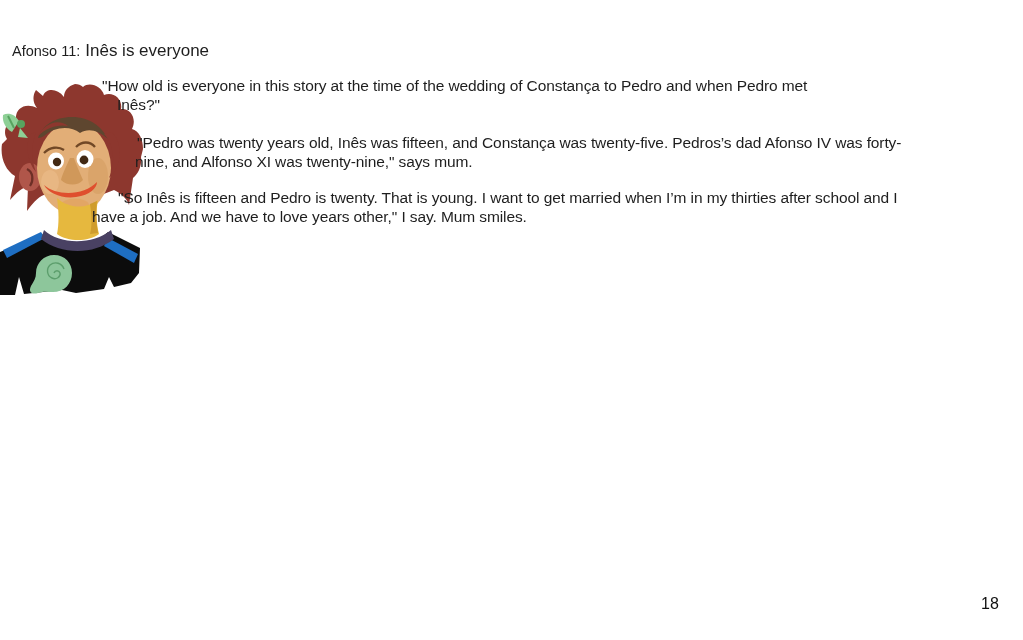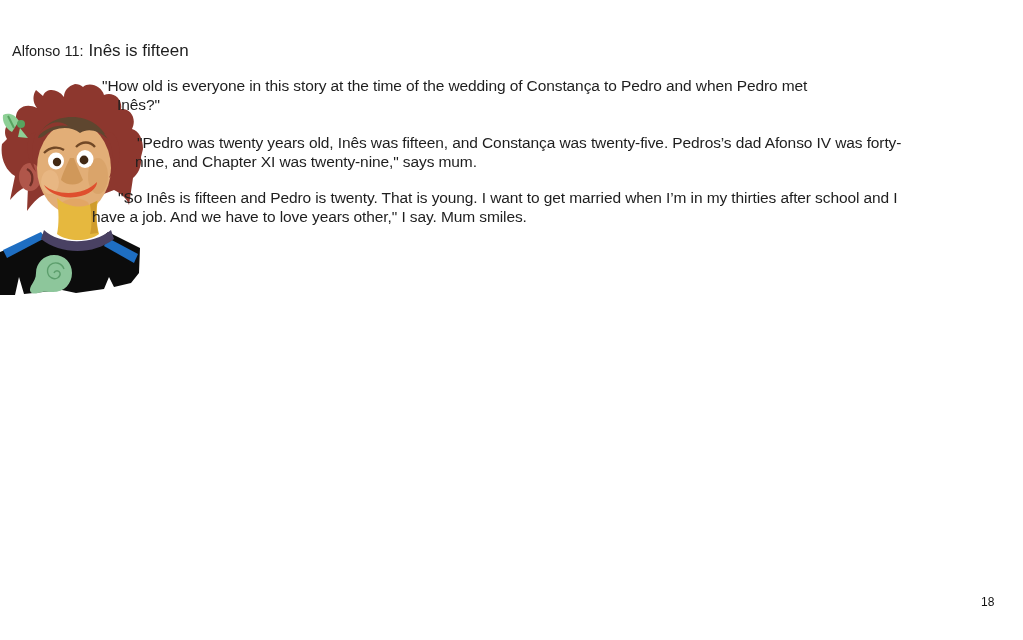--- a/index.html
+++ b/index.html
@@ -35,30 +35,30 @@
   #line-3-1 { left: 118px; top: 188px; }
   #line-3-2 { left: 92px;  top: 207px; }
 
   .illustration {
     position: absolute; left: 0; top: 84px;
     width: 145px; height: 212px;
   }
 
   .page-number {
     position: absolute; left: 981px; top: 595px;
-    font-size: 12px; color: #111;
+    font-size: 16px; color: #111;
   }
 </style>
 </head>
 <body>
 
 <div class="page">
 
   <div class="title-row">
-    <span class="chapter-label">Alfonso 11:</span><span class="chapter-title">Inês is fifteen</span>
+    <span class="chapter-label">Afonso 11:</span><span class="chapter-title">Inês is everyone</span>
   </div>
 
   <svg class="illustration" viewBox="0 0 145 212" xmlns="http://www.w3.org/2000/svg" aria-hidden="true">
 
     <g>
       <path d="M75 0 C 68 2 64 7 64 13 C 57 4 46 4 43 12 L 36 6 C 32 12 33 19 37 24
            C 26 18 15 24 16 35 C 7 37 2 47 7 55 L 2 60 C 0 73 5 86 15 92
            L 10 116 C 17 108 22 104 28 102 L 27 127 C 34 117 40 112 46 110
            L 60 113 L 96 113 L 114 106 C 122 110 127 115 129 121 L 133 94
            C 139 89 142 81 141 73 L 143 65 C 143 55 139 47 132 45
@@ -141,21 +141,21 @@
     </g>
   </svg>
 
   <div>
     <span id="line-1-1" class="story-line">"How old is everyone in this story at the time of the wedding of Constança to Pedro and when Pedro met</span>
     <span id="line-1-2" class="story-line">Inês?"</span>
   </div>
 
   <div>
     <span id="line-2-1" class="story-line">"Pedro was twenty years old, Inês was fifteen, and Constança was twenty-five. Pedros’s dad Afonso IV was forty-</span>
-    <span id="line-2-2" class="story-line">nine, and Chapter XI was twenty-nine," says mum.</span>
+    <span id="line-2-2" class="story-line">nine, and Alfonso XI was twenty-nine," says mum.</span>
   </div>
 
   <div>
     <span id="line-3-1" class="story-line">"So Inês is fifteen and Pedro is twenty. That is young. I want to get married when I’m in my thirties after school and I</span>
     <span id="line-3-2" class="story-line">have a job. And we have to love years other," I say. Mum smiles.</span>
   </div>
 
   <div class="page-number">18</div>
 
 </div>

